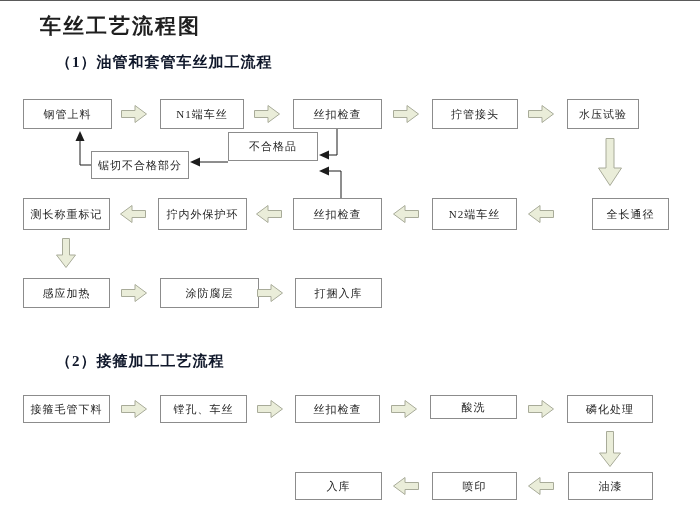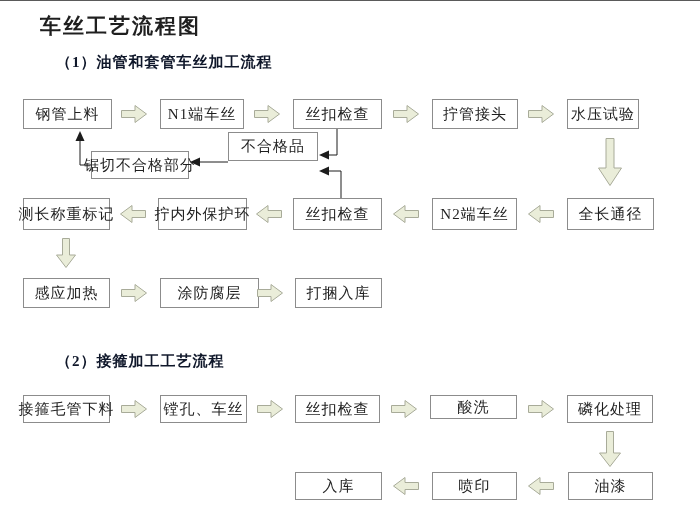--- a/index.html
+++ b/index.html
@@ -20,21 +20,21 @@
     font-size:15px;font-weight:bold;letter-spacing:1px;color:#0f172a;
   }
   #heading-1{left:56px;top:53px;}
   #heading-2{left:56px;top:352px;}
   .box{
     position:absolute;
     box-sizing:border-box;
     border:1px solid var(--box-border);
     background:#fff;
     display:flex;align-items:center;justify-content:center;
-    font-size:15px;color:var(--text-color);
+    font-size:11px;color:var(--text-color);
     letter-spacing:1px;white-space:nowrap;
   }
   .barrow{position:absolute;display:block;}
   .blockshape{fill:var(--arrow-fill);stroke:var(--arrow-border);stroke-width:1;}
   #connector-overlay{position:absolute;left:0;top:0;pointer-events:none;}
   #connector-overlay path{stroke:var(--connector);stroke-width:1;fill:none;}
   #connector-overlay polygon{fill:var(--connector);stroke:none;}
 </style>
 </head>
 <body>
@@ -52,21 +52,21 @@
   <div class="box" style="left:432px;top:99px;width:86px;height:30px">拧管接头</div>
   <div class="box" style="left:567px;top:99px;width:72px;height:30px">水压试验</div>
 
   <div class="box" style="left:91px;top:151px;width:98px;height:28px">锯切不合格部分</div>
   <div class="box" style="left:228px;top:132px;width:90px;height:29px">不合格品</div>
 
   <div class="box" style="left:23px;top:198px;width:87px;height:32px">测长称重标记</div>
   <div class="box" style="left:158px;top:198px;width:89px;height:32px">拧内外保护环</div>
   <div class="box" style="left:293px;top:198px;width:89px;height:32px">丝扣检查</div>
   <div class="box" style="left:432px;top:198px;width:85px;height:32px">N2端车丝</div>
-  <div class="box" style="left:567px;top:198px;width:87px;height:32px">全长通径</div>
+  <div class="box" style="left:592px;top:198px;width:77px;height:32px">全长通径</div>
 
   <div class="box" style="left:23px;top:278px;width:87px;height:30px">感应加热</div>
   <div class="box" style="left:160px;top:278px;width:99px;height:30px">涂防腐层</div>
   <div class="box" style="left:295px;top:278px;width:87px;height:30px">打捆入库</div>
 
   <div class="box" style="left:23px;top:395px;width:87px;height:28px">接箍毛管下料</div>
   <div class="box" style="left:160px;top:395px;width:87px;height:28px">镗孔、车丝</div>
   <div class="box" style="left:295px;top:395px;width:85px;height:28px">丝扣检查</div>
   <div class="box" style="left:430px;top:395px;width:87px;height:24px">酸洗</div>
   <div class="box" style="left:567px;top:395px;width:86px;height:28px">磷化处理</div>

